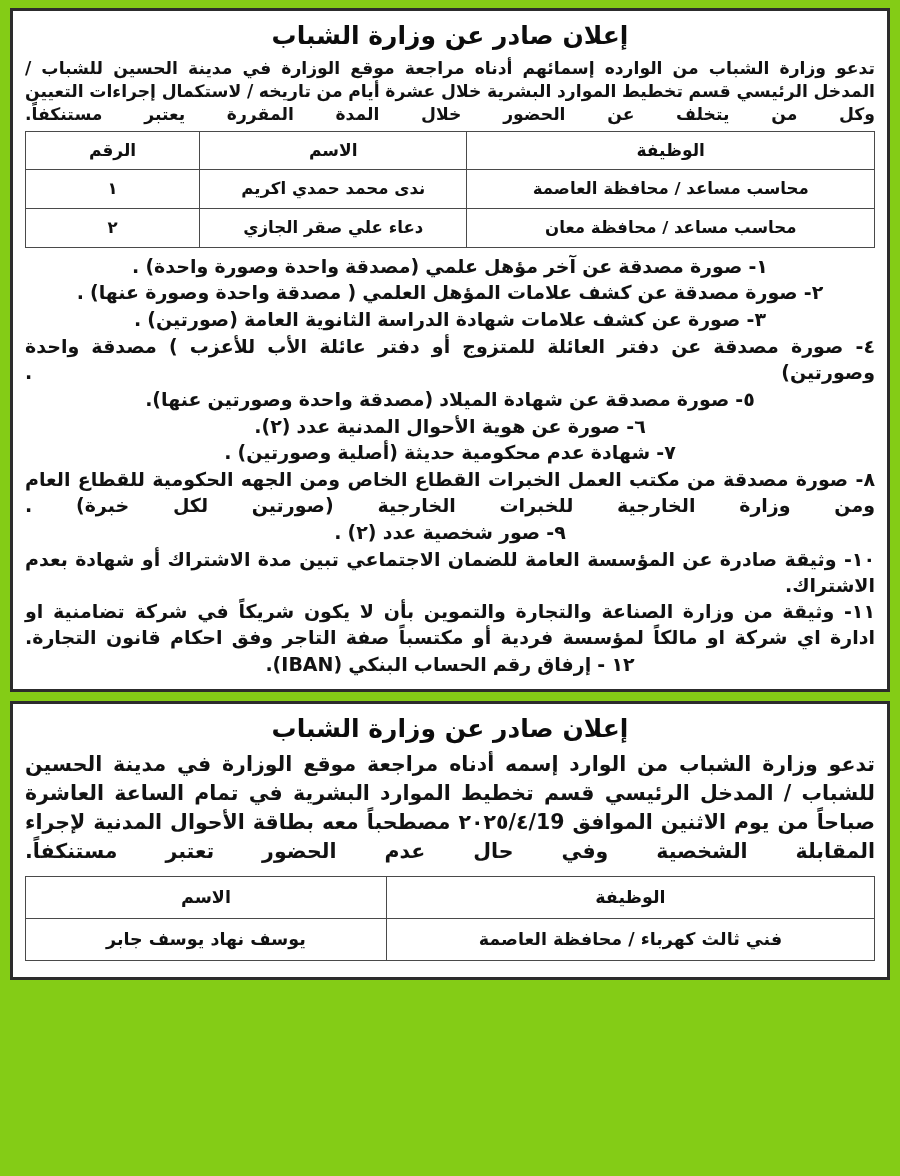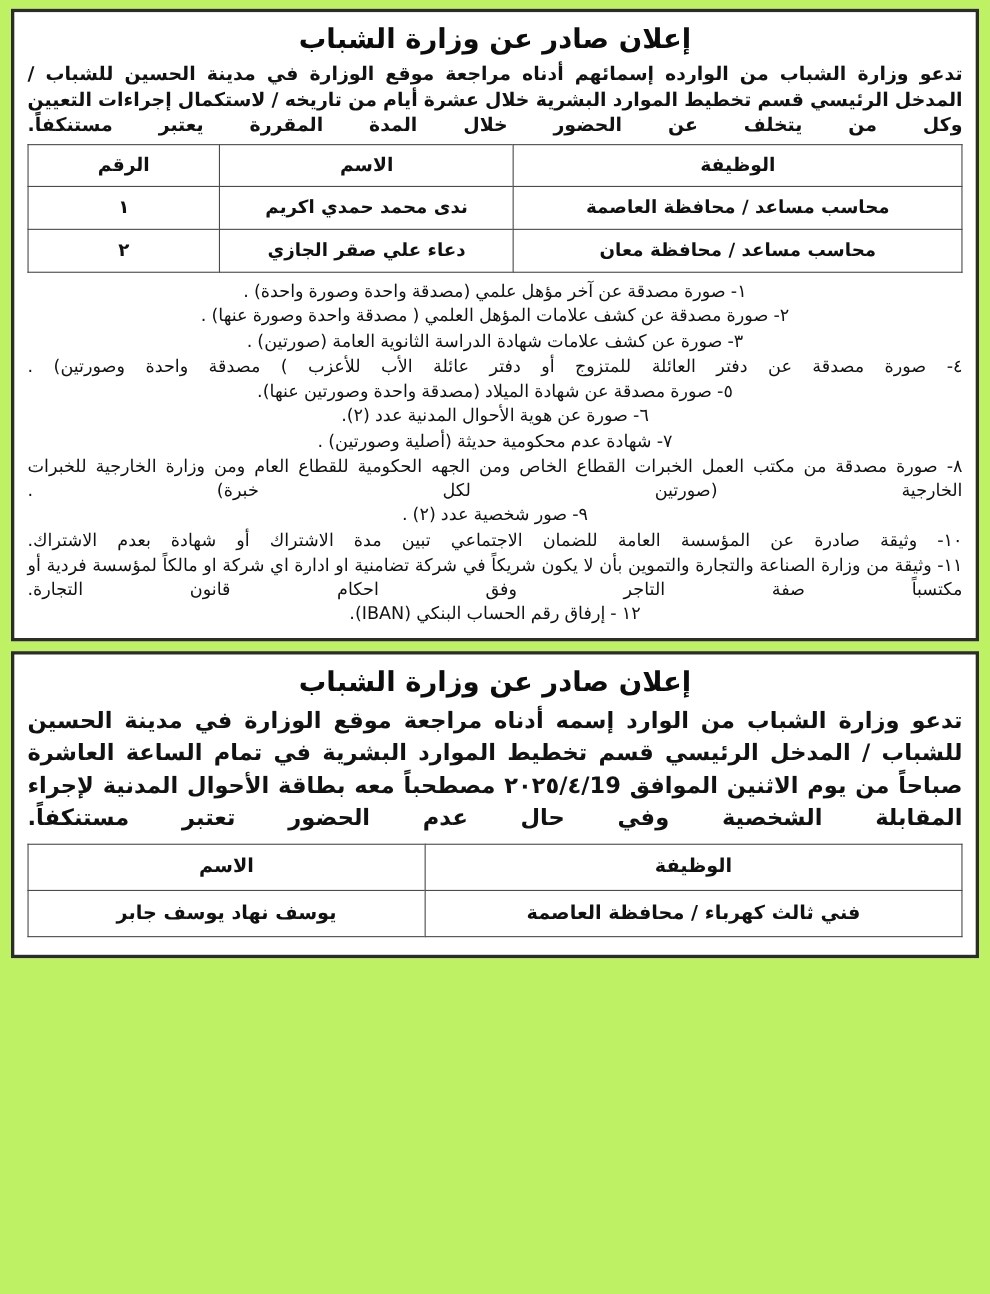--- a/index.html
+++ b/index.html
@@ -15,21 +15,21 @@
     font-family: "DejaVu Sans", "Liberation Sans", sans-serif;
     color: #161616;
     -webkit-font-smoothing: antialiased;
   }
 
   .page {
     width: 900px;
     height: 1176px;
     box-sizing: border-box;
     padding: 8px 10px 4px 10px;
-    background: #bef264;
+    background: #84cc16;
     display: flex;
     flex-direction: column;
     gap: 9px;
   }
 
   
   .ann-box {
     border: 3px solid #2c2c2c;
     background: #ffffff;
     box-sizing: border-box;
@@ -110,22 +110,22 @@
     text-align: right;
     margin: 9px 0 3px 0;
     color: #111111;
   }
   ol.docs-list {
     list-style: none;
     margin: 0;
     padding: 0;
   }
   ol.docs-list li {
-    font-size: 16px;
-    font-weight: 400;
+    font-size: 19px;
+    font-weight: 700;
     line-height: 1.36;
     color: #121212;
     text-align: justify;
     text-align-last: justify;
     margin: 0 0 1px 0;
     word-spacing: -0.5px;
   }
   ol.docs-list li.short {
     text-align: center;
     text-align-last: center;

